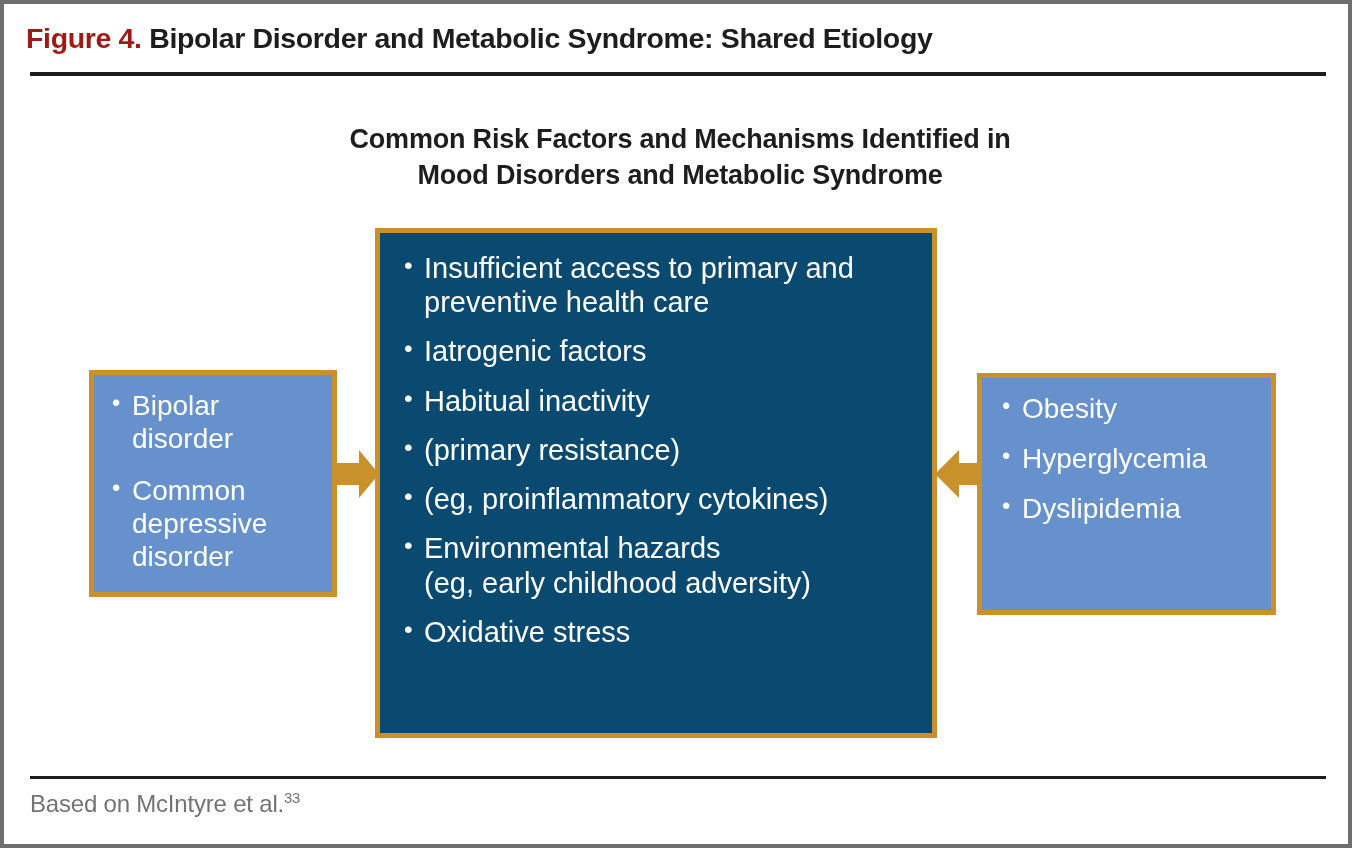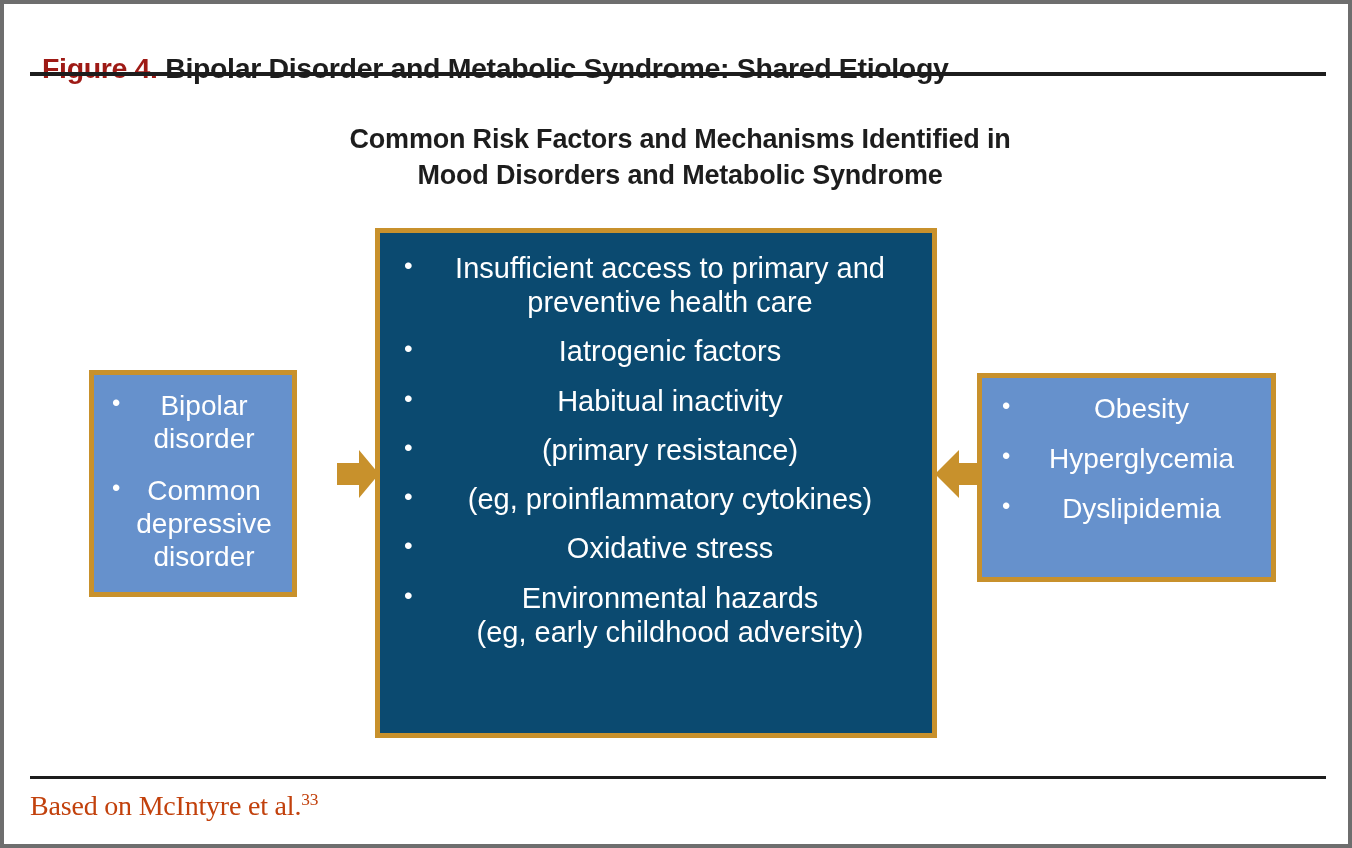--- a/index.html
+++ b/index.html
@@ -15,24 +15,23 @@
     width: 1352px;
     height: 848px;
     box-sizing: border-box;
     border: 4px solid #6e6e6e;
     background: #ffffff;
     overflow: hidden;
   }
   
   .fig-header {
     position: absolute;
-    left: 38px;
+    left: 22px;
     top: 18px;
     width: 1296px;
-    margin-top: 30px;
   }
   .fig-title {
     font-size: 28.5px;
     font-weight: bold;
     color: #1d1d1d;
     letter-spacing: -0.35px;
     white-space: nowrap;
     line-height: 1.15;
   }
   .fig-title .fig-num {
@@ -77,38 +76,37 @@
     left: 371px;
     top: 224px;
     width: 562px;
     height: 510px;
     background: #0b4a70;
     padding: 18px 16px 10px 22px;
   }
   .node-left {
     left: 85px;
     top: 366px;
-    width: 208px;
+    width: 248px;
     height: 227px;
     background: #6691cc;
     padding: 14px 16px 10px 16px;
   }
   .node-right {
     left: 973px;
     top: 369px;
     width: 299px;
-    height: 209px;
+    height: 242px;
     background: #6691cc;
     padding: 14px 10px 10px 18px;
   }
   .bullet-list {
     list-style: none;
     margin: 0;
     padding: 0;
-    text-align: center;
   }
   .bullet-item {
     position: relative;
     padding-left: 22px;
     margin: 0 0 13px 0;
     line-height: 1.18;
   }
   .bullet-item:last-child { margin-bottom: 0; }
   .bullet-item::before {
     content: "\2022";
@@ -152,24 +150,23 @@
     left: 26px;
     top: 772px;
     width: 1296px;
     height: 3px;
     background: #1d1d1d;
   }
   .fig-source {
     position: absolute;
     left: 26px;
     top: 786px;
-    font-size: 28px;
-    color: #c2410c;
+    font-size: 24px;
+    color: #737373;
     letter-spacing: -0.2px;
-    font-family: Liberation Serif, serif;
   }
   .fig-source sup {
     font-size: 0.62em;
     vertical-align: super;
   }
 </style>
 </head>
 <body>
 
 <div class="figure-frame">
@@ -218,25 +215,25 @@
         <li class="bullet-item">
           <span>Habitual inactivity</span>
         </li>
         <li class="bullet-item">
           <span class="sub-line">(primary resistance)</span>
         </li>
         <li class="bullet-item">
           <span class="sub-line">(eg, proinflammatory cytokines)</span>
         </li>
         <li class="bullet-item">
-          <span>Oxidative stress</span>
-        </li>
-        <li class="bullet-item">
           <span>Environmental hazards</span>
           <span class="sub-line">(eg, early childhood adversity)</span>
+        </li>
+        <li class="bullet-item">
+          <span>Oxidative stress</span>
         </li>
       </ul>
     </div>
 
     <div class="arrow arrow-right-to-center">
       <svg viewBox="0 0 46 54" width="46" height="54" aria-hidden="true">
         <polygon points="46,16 24,16 24,3 0,27 24,51 24,38 46,38" fill="#c8912c"></polygon>
       </svg>
     </div>
 

